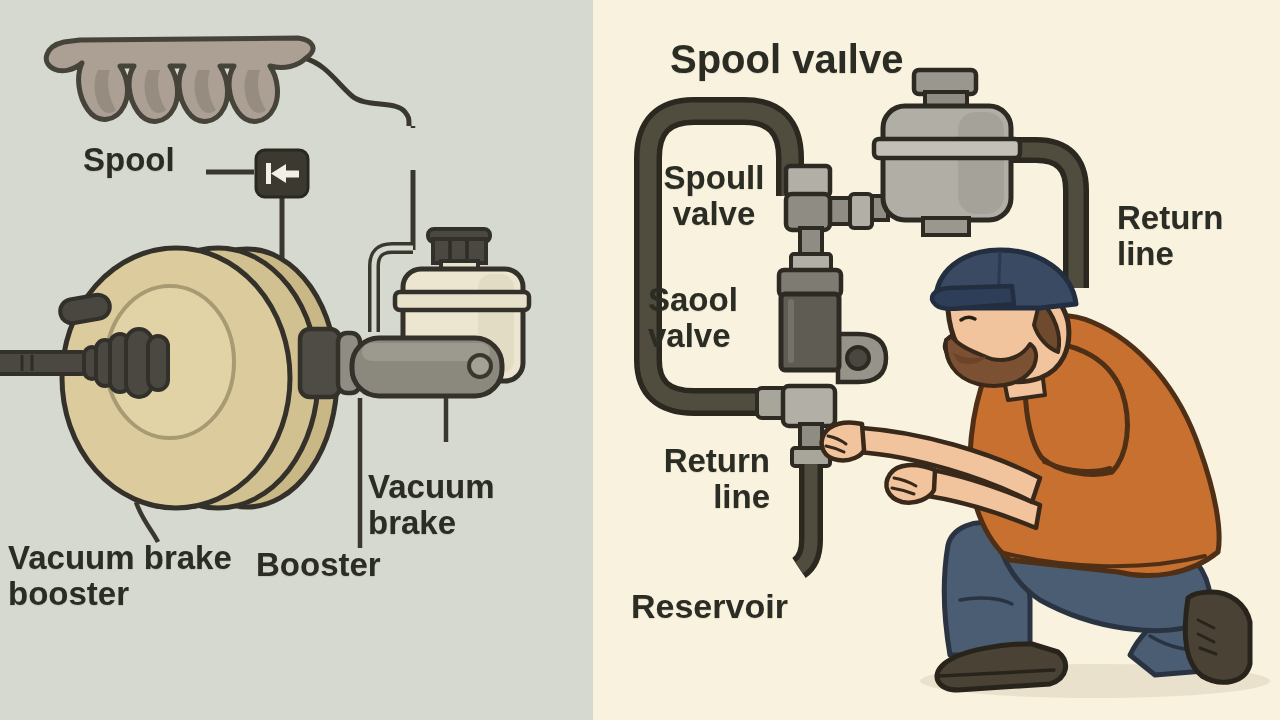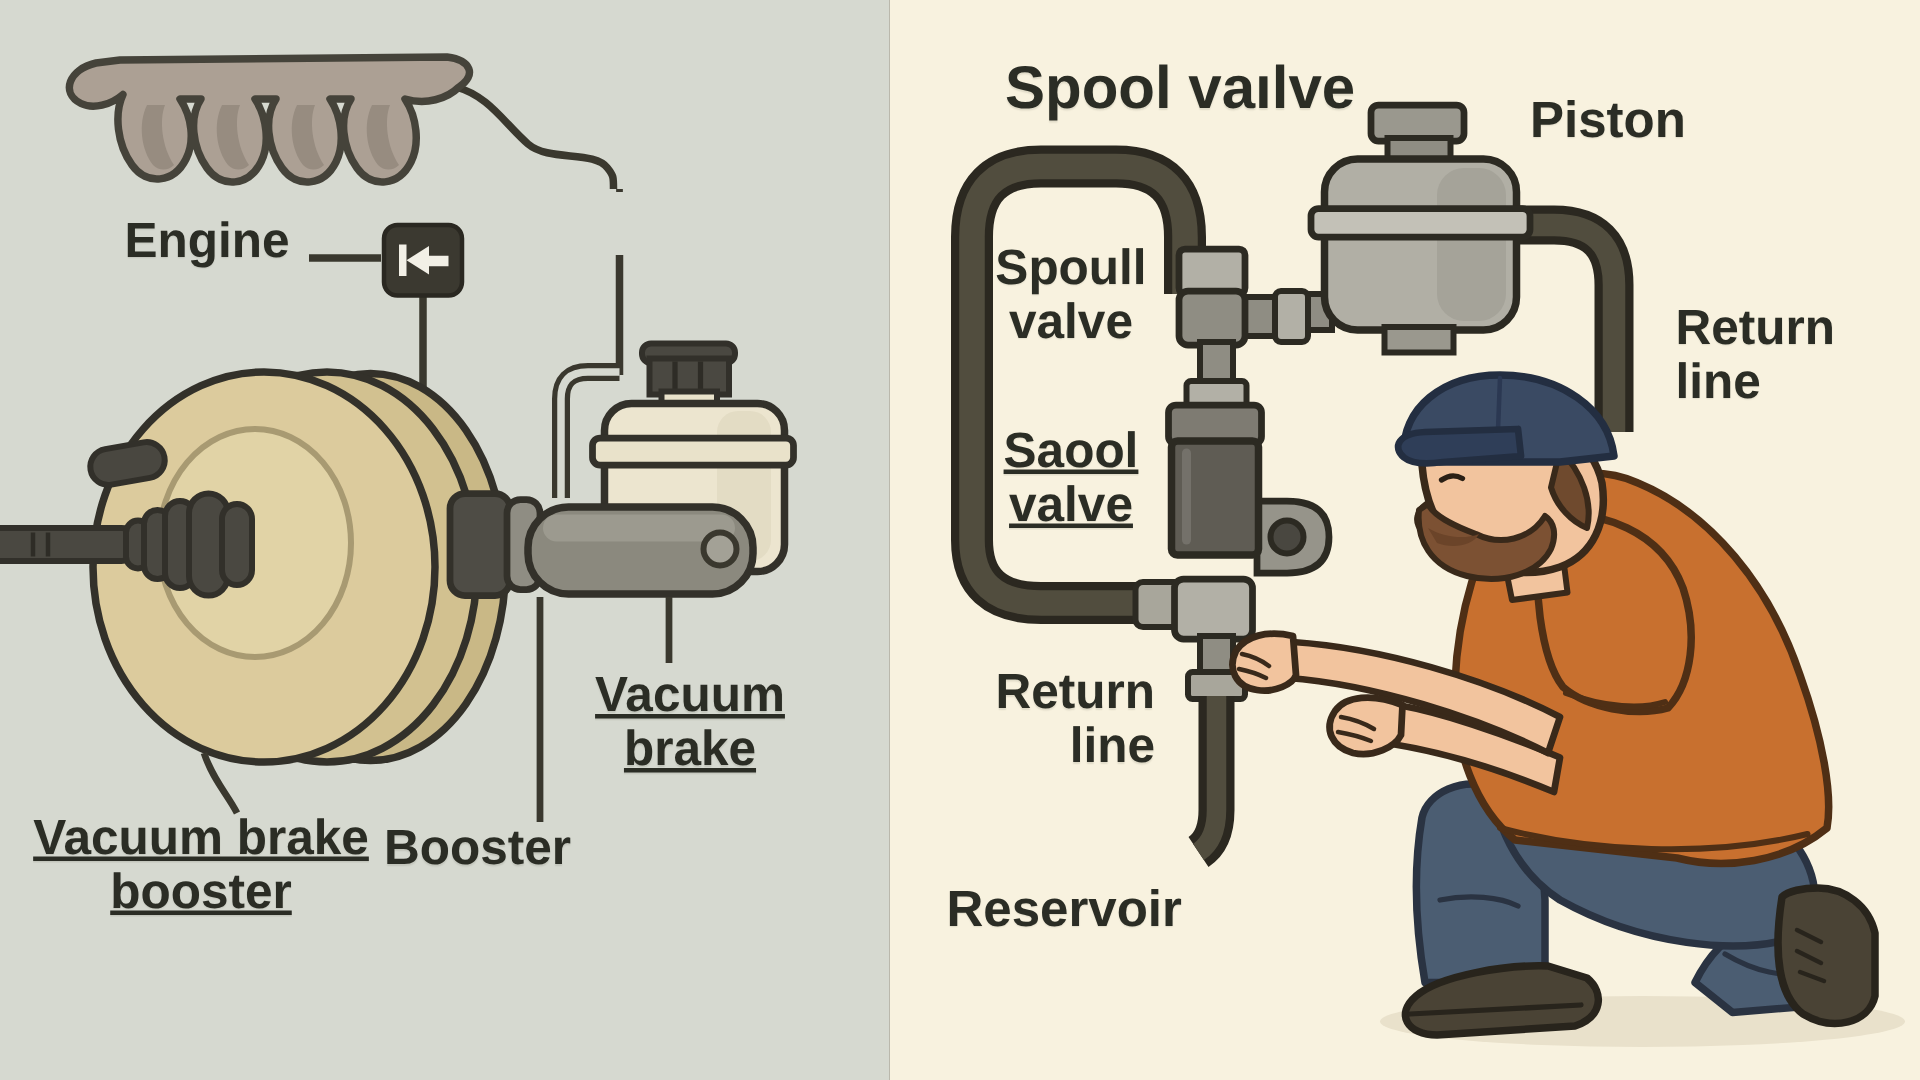--- a/index.html
+++ b/index.html
@@ -5,24 +5,24 @@
   html,body{margin:0;padding:0;background:#222;}
   #stage{position:relative;width:1280px;height:720px;overflow:hidden;
          font-family:"Liberation Sans",sans-serif;}
   .panel{position:absolute;top:0;height:720px;}
   #panel-left{left:0;width:593px;background:#d6d9d0;}
   #panel-right{left:593px;width:687px;background:#f8f2df;}
   #art{position:absolute;left:0;top:0;width:1280px;height:720px;}
   .lbl{position:absolute;font-weight:700;color:#2b2d25;font-size:33px;
        line-height:36px;white-space:pre-line;letter-spacing:0px;
        text-shadow:0 1px 1px rgba(60,60,40,.12);}
-  .ctr{text-align:center;text-decoration:underline;} .rgt{text-align:right;}
+  .ctr{text-align:left;} .rgt{text-align:right;}
   .lbl-engine{left:83px;top:142px;}
   .lbl-checkvalve{left:334px;top:125px;}
-  .lbl-vacuumbrake{left:368px;top:445px;width:184px;}
+  .lbl-vacuumbrake{left:368px;top:469px;width:184px;}
   .lbl-booster{left:256px;top:547px;}
   .lbl-vbb{left:8px;top:540px;width:252px;}
   .lbl-spool{left:670px;top:41px;font-size:40px;}
   .lbl-piston{left:1020px;top:62px;font-size:34px;}
   .lbl-spoull{left:648px;top:160px;width:132px;text-align:center;}
   .lbl-returnupper{left:1117px;top:200px;}
   .lbl-saool{left:648px;top:282px;width:132px;}
   .lbl-returnlower{left:640px;top:443px;width:130px;}
   .lbl-reservoir{left:631px;top:550px;font-size:34px;margin-top:38px;}
 </style>
@@ -207,29 +207,28 @@
         <path d="M 1040,505 C 1000,488 960,475 932,470 L 928,496 C 965,502 1005,515 1036,528 Z"></path>
         <path d="M 1040,478 C 990,452 920,432 862,428 L 858,452 C 915,456 985,478 1032,502 Z"></path>
         <path d="M 862,424 C 845,420 830,424 824,434 C 818,446 824,458 838,460 C 850,462 862,456 864,450 Z"></path>
         <path d="M 828,436 Q 838,438 846,444 M 826,446 Q 836,448 844,452" fill="none" stroke-width="3"></path>
         <path d="M 935,470 C 915,462 897,464 890,474 C 882,486 888,498 902,502 C 916,505 930,498 934,490 Z"></path>
         <path d="M 894,478 Q 906,480 916,486 M 892,488 Q 904,490 914,494" fill="none" stroke-width="3"></path>
       </g>
     </g>
   </svg>
 
-  <div class="lbl lbl-engine">Engine</div>
+  <div class="lbl lbl-engine">Spool</div>
   <div class="lbl lbl-vacuumbrake ctr">Vacuum
 brake</div>
   <div class="lbl lbl-booster">Booster</div>
   <div class="lbl lbl-vbb ctr">Vacuum brake
 booster</div>
 
   <div class="lbl lbl-spool">Spool vaılve</div>
-  <div class="lbl lbl-piston">Piston</div>
   <div class="lbl lbl-spoull rgt">Spoull
 valve</div>
   <div class="lbl lbl-returnupper">Return
 line</div>
   <div class="lbl lbl-saool ctr">Saool
 valve</div>
   <div class="lbl lbl-returnlower rgt">Return
 line</div>
   <div class="lbl lbl-reservoir">Reservoir</div>
 </div>

